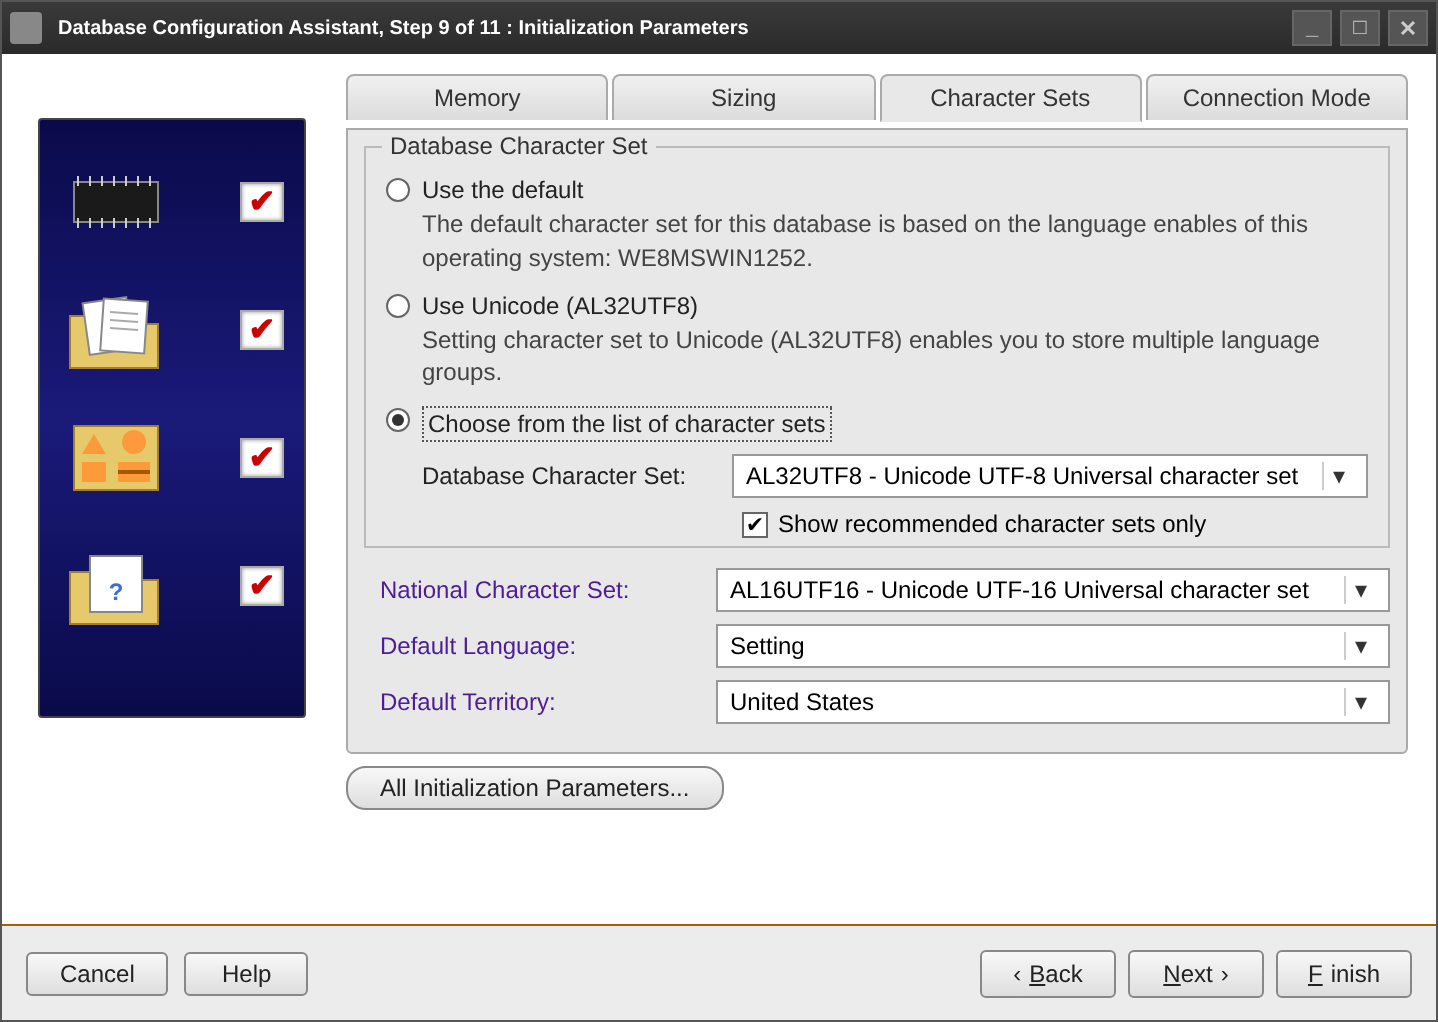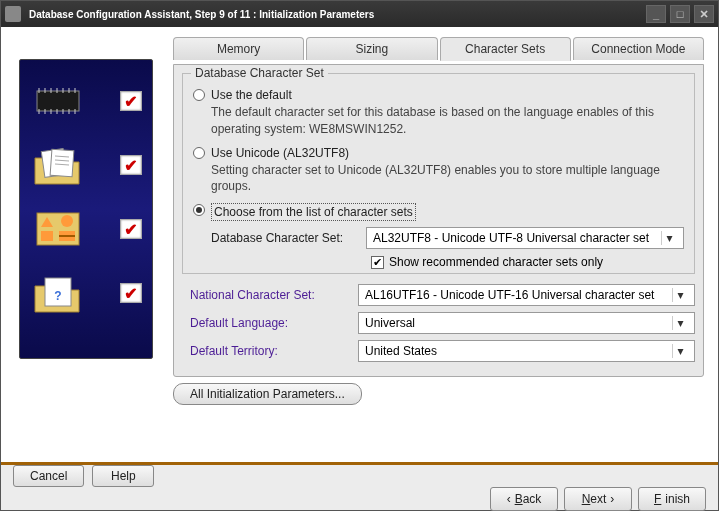--- a/index.html
+++ b/index.html
@@ -33,21 +33,21 @@
   .sub-row label { width: 155px; flex-shrink: 0; color: #222; }
   .dropdown { flex: 1; height: 22px; border: 1px solid #999; background: #fff; display: flex; align-items: center; padding: 0 6px; position: relative; cursor: pointer; }
   .dropdown .dd-text { flex: 1; white-space: nowrap; overflow: hidden; }
   .dropdown .dd-arrow { width: 16px; text-align: center; color: #333; border-left: 1px solid #ccc; }
   .check-row { display: flex; align-items: center; margin-left: 178px; margin-top: 6px; }
   .checkbox { width: 13px; height: 13px; border: 1px solid #666; background: #fff; margin-right: 5px; display: flex; align-items: center; justify-content: center; font-size: 11px; color: #000; }
   .field-row { display: flex; align-items: center; margin: 6px 0 6px 8px; }
   .field-row label { width: 168px; flex-shrink: 0; color: #4c1d95; }
   .all-params-btn { display: inline-block; margin-top: 6px; margin-left: 8px; }
   .push-btn { background: linear-gradient(to bottom, #f8f8f8, #dedede); border: 1px solid #888; border-radius: 10px; padding: 3px 16px; cursor: pointer; color: #222; white-space: nowrap; }
-  .button-bar { height: 48px; display: flex; padding: 0 12px; border-top: 3px solid #a16207; background: #ececec; flex-direction: column; }
+  .button-bar { height: 48px; display: flex; align-items: center; padding: 0 12px; border-top: 1px solid #a16207; background: #ececec; }
   .button-bar .left-btns { display: flex; gap: 8px; }
   .button-bar .right-btns { margin-left: auto; display: flex; gap: 6px; align-items: center; }
   .nav-btn { background: linear-gradient(to bottom, #f8f8f8, #dedede); border: 1px solid #888; border-radius: 3px; padding: 4px 14px; cursor: pointer; color: #222; display: flex; align-items: center; gap: 4px; min-width: 68px; justify-content: center; }
   .nav-btn .underline { text-decoration: underline; }
   .chip { width:58px; height:36px; }
   .folder { width:58px; height:50px; }
   .shapes { width:58px; height:40px; }
   .qfolder { width:58px; height:50px; }
 </style>
 </head>
@@ -175,21 +175,21 @@
         <div class="field-row">
           <label>National Character Set:</label>
           <div class="dropdown">
             <span class="dd-text">AL16UTF16 - Unicode UTF-16 Universal character set</span>
             <span class="dd-arrow">▾</span>
           </div>
         </div>
         <div class="field-row">
           <label>Default Language:</label>
           <div class="dropdown">
-            <span class="dd-text">Universal</span>
+            <span class="dd-text">Setting</span>
             <span class="dd-arrow">▾</span>
           </div>
         </div>
         <div class="field-row">
           <label>Default Territory:</label>
           <div class="dropdown">
             <span class="dd-text">United States</span>
             <span class="dd-arrow">▾</span>
           </div>
         </div>

